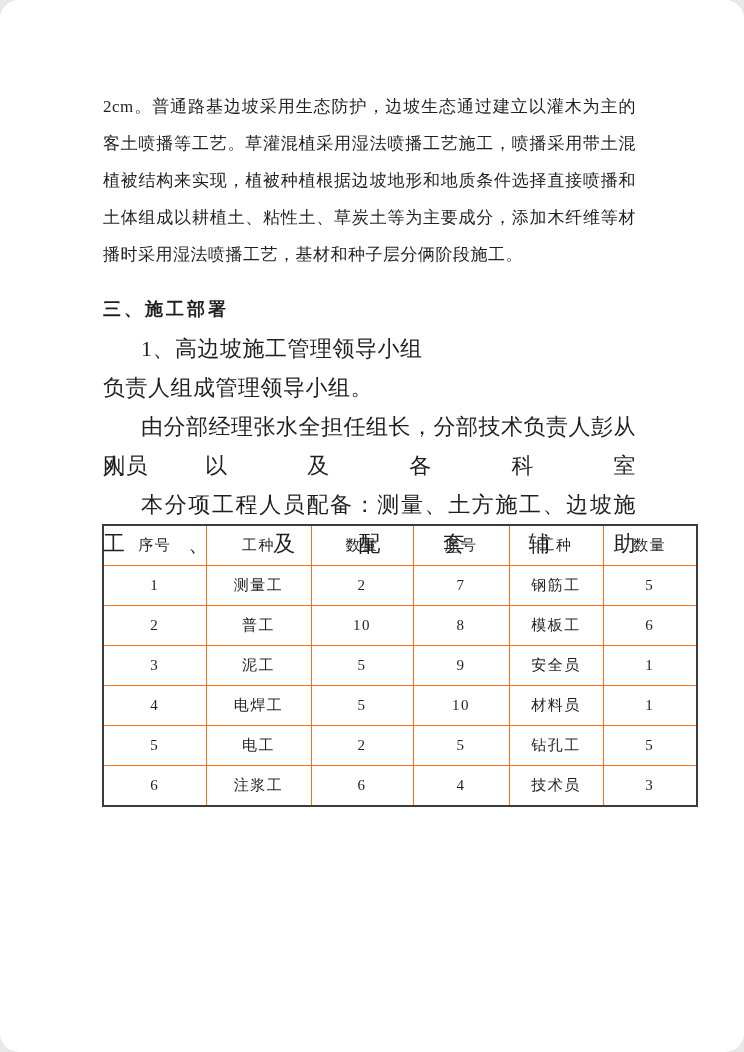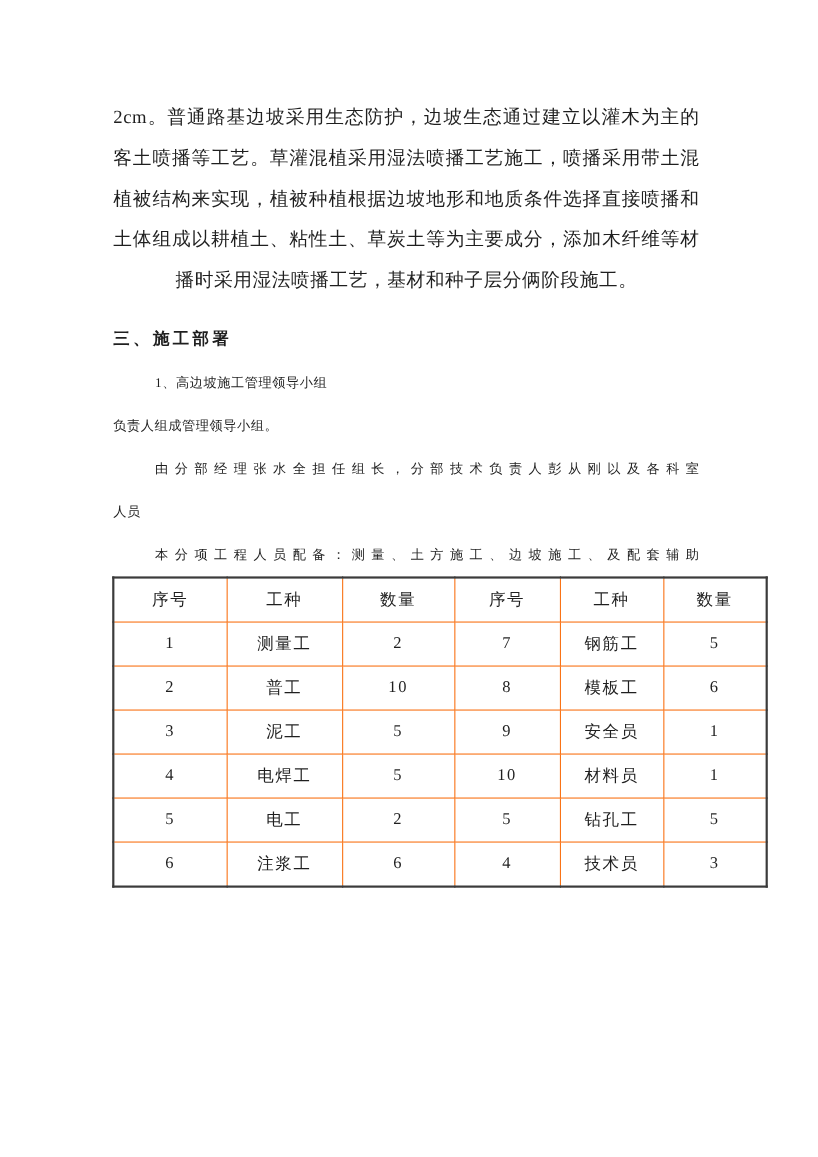--- a/index.html
+++ b/index.html
@@ -4,47 +4,47 @@
 <style>
   html,body { margin:0; padding:0; background:#e8e8e8; }
   .page {
     position:relative;
     width:744px; height:1052px;
     background:#ffffff;
     margin:0 auto;
     font-family:"Liberation Serif","DejaVu Serif",serif;
     color:#1f1f1f;
     overflow:hidden;
+    border-radius:19px;
   }
   .content {
     position:absolute;
     left:103px; top:88px;
     width:533px;
   }
   .intro .line {
     height:37px; line-height:37px;
     font-size:17px;
     letter-spacing:0.5px;
-    text-align:center;
   }
   .section .line {
     height:39px; line-height:39px;
-    font-size:12px;
+    font-size:22px;
     letter-spacing:0.5px;
   }
   .line.just {
     text-align:justify;
     text-align-last:justify;
     text-justify:inter-character;
   }
   .line.ind { text-indent:38px; }
   .heading {
     margin:16px 0 0 0;
     height:40px; line-height:40px;
-    font-size:15px; font-weight:bold;
+    font-size:18px; font-weight:bold;
     letter-spacing:3px;
   }
   table.staff {
     border-collapse:collapse;
     table-layout:fixed;
     width:594px;
     margin-left:-1px;
     border:2px solid #3b3b3b;
   }
   table.staff th, table.staff td {

